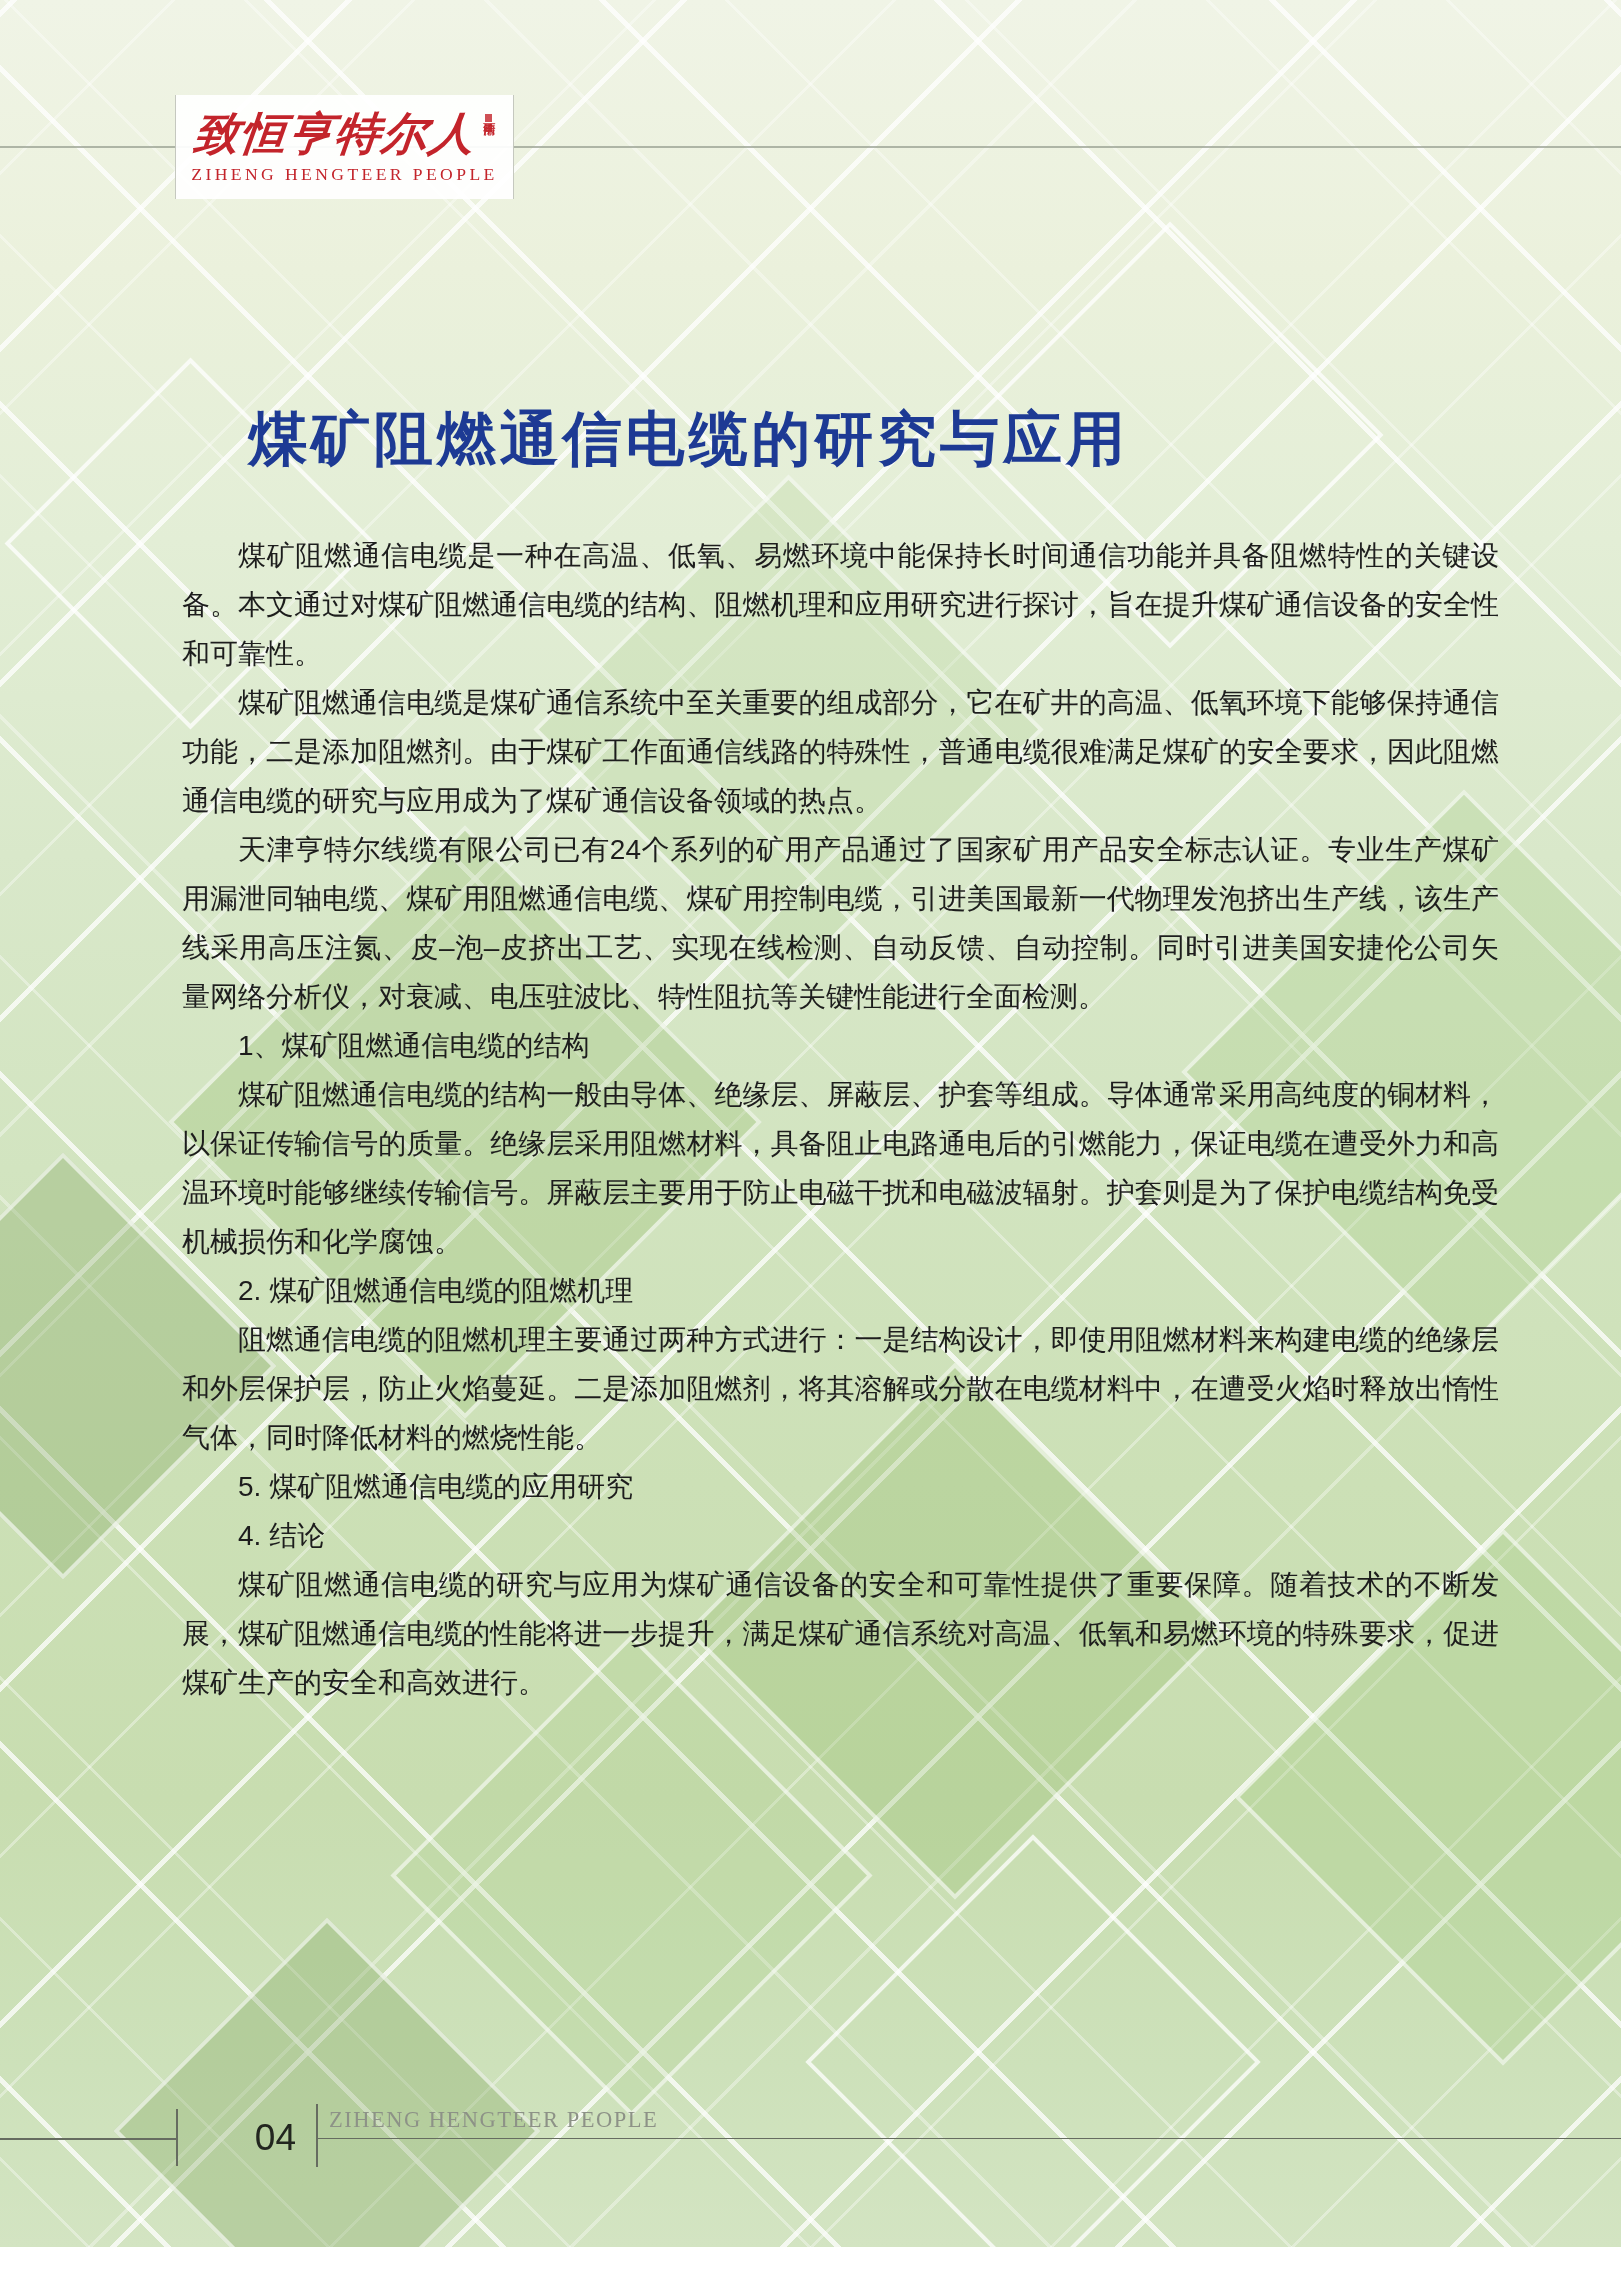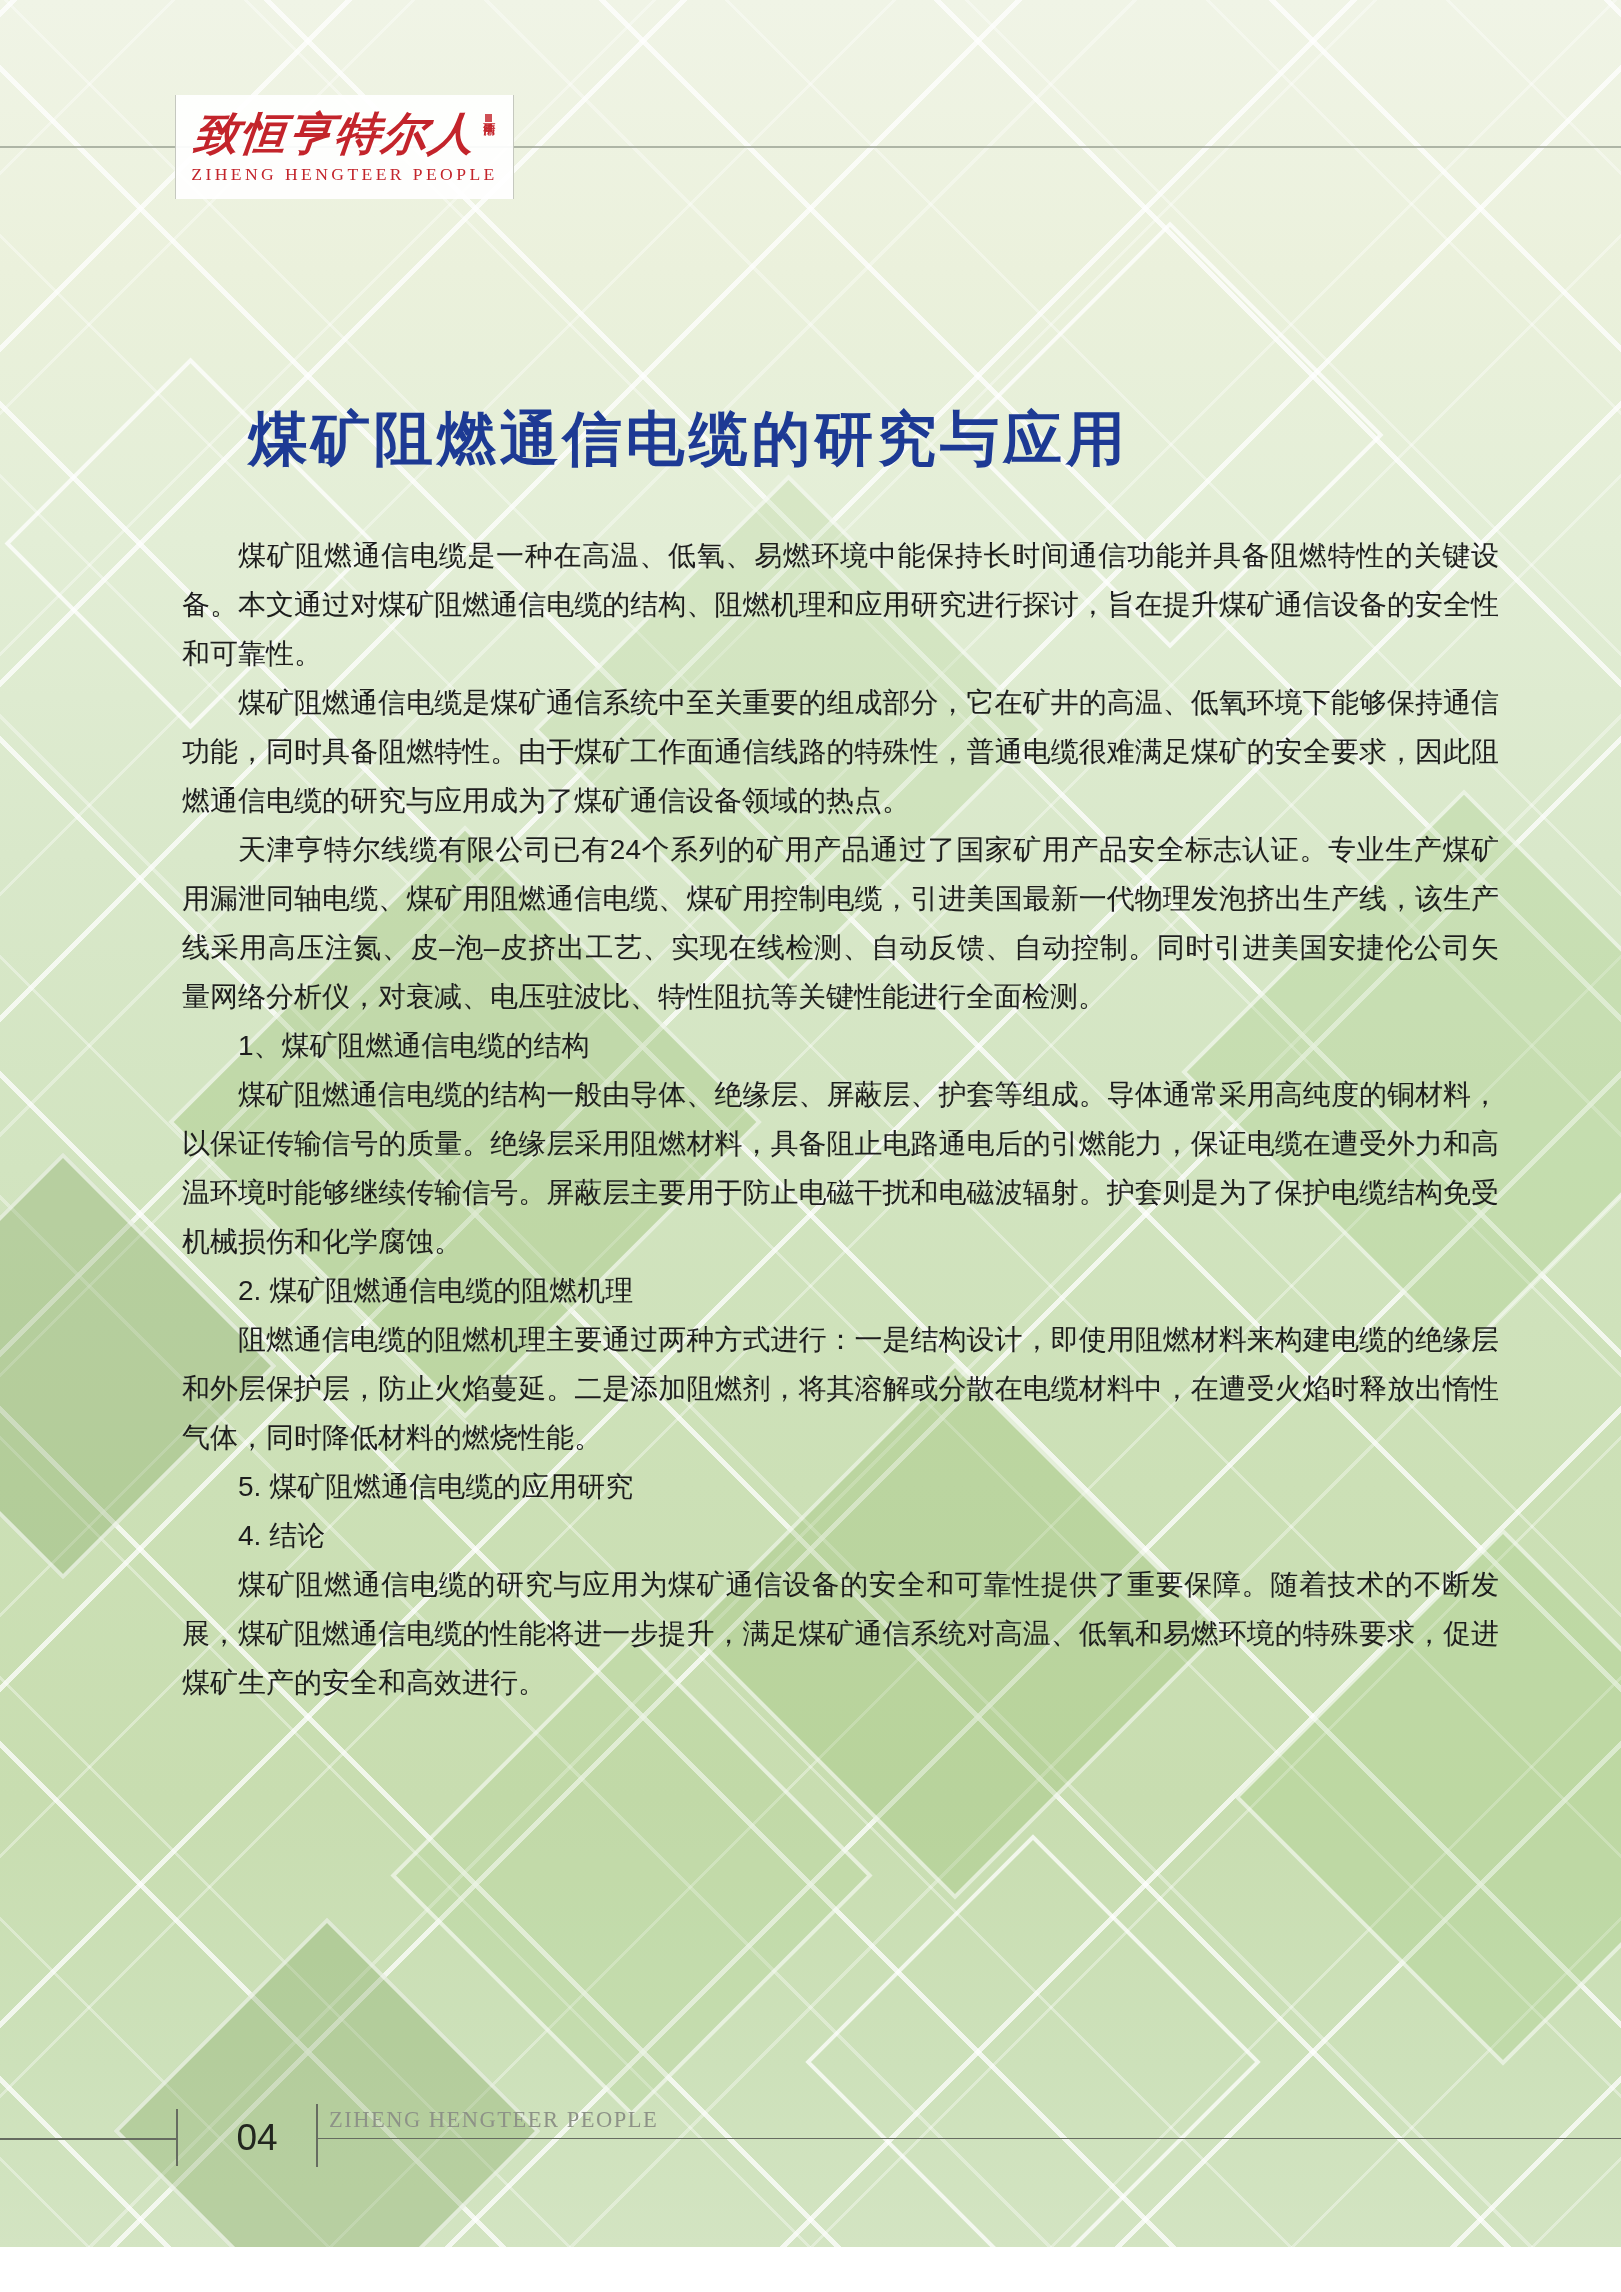--- a/index.html
+++ b/index.html
@@ -63,21 +63,21 @@
     position:absolute;left:182px;top:531px;width:1317px;
     font-size:28px;line-height:49px;color:#1d1d1d;
     text-align:justify;word-break:break-all;
   }
   .para{margin:0;text-indent:2em;}
   .para.heading{font-weight:normal;}
 
   .footer-rule-left{position:absolute;left:0;top:2138px;width:176px;height:2px;background:#666c60;}
   .footer-tick{position:absolute;left:176px;top:2109px;width:2px;height:57px;background:#666c60;}
   .footer-pagenum{
-    position:absolute;left:218px;top:2117px;width:78px;text-align:center;
+    position:absolute;left:218px;top:2117px;width:78px;text-align:right;
     font-size:37px;color:#22261f;font-family:"Liberation Sans", sans-serif;
   }
   .footer-vline{position:absolute;left:316px;top:2104px;width:2px;height:63px;background:#666c60;}
   .footer-text{
     position:absolute;left:329px;top:2107px;
     font-family:"Liberation Serif", serif;
     font-size:22.5px;letter-spacing:1.5px;color:#8d9287;white-space:nowrap;
   }
   .footer-rule-right{position:absolute;left:316px;top:2138px;width:1306px;height:1px;background:#666c60;}
   .bottom-strip{position:absolute;left:0;top:2247px;width:1621px;height:46px;background:#ffffff;}
@@ -111,21 +111,21 @@
       <span class="seal"></span>
     </span>
   </div>
   <div class="logo-subtitle" style="color:#c3242b">ZIHENG HENGTEER PEOPLE</div>
 </div>
 
 <div class="article-title" style="color:#1d3a94">煤矿阻燃通信电缆的研究与应用</div>
 
 <div class="article-body" id="articleBody">
     <div class="para">煤矿阻燃通信电缆是一种在高温、低氧、易燃环境中能保持长时间通信功能并具备阻燃特性的关键设备。本文通过对煤矿阻燃通信电缆的结构、阻燃机理和应用研究进行探讨，旨在提升煤矿通信设备的安全性和可靠性。</div>
-    <div class="para">煤矿阻燃通信电缆是煤矿通信系统中至关重要的组成部分，它在矿井的高温、低氧环境下能够保持通信功能，同时具备阻燃特性。由于煤矿工作面通信线路的特殊性，普通电缆很难满足煤矿的安全要求，因此阻燃通信电缆的研究与应用成为了煤矿通信设备领域的热点。</div>
+    <div class="para">煤矿阻燃通信电缆是煤矿通信系统中至关重要的组成部分，它在矿井的高温、低氧环境下能够保持通信功能，二是添加阻燃剂。由于煤矿工作面通信线路的特殊性，普通电缆很难满足煤矿的安全要求，因此阻燃通信电缆的研究与应用成为了煤矿通信设备领域的热点。</div>
     <div class="para">天津亨特尔线缆有限公司已有24个系列的矿用产品通过了国家矿用产品安全标志认证。专业生产煤矿用漏泄同轴电缆、煤矿用阻燃通信电缆、煤矿用控制电缆，引进美国最新一代物理发泡挤出生产线，该生产线采用高压注氮、皮–泡–皮挤出工艺、实现在线检测、自动反馈、自动控制。同时引进美国安捷伦公司矢量网络分析仪，对衰减、电压驻波比、特性阻抗等关键性能进行全面检测。</div>
     <div class="para heading">1、煤矿阻燃通信电缆的结构</div>
     <div class="para">煤矿阻燃通信电缆的结构一般由导体、绝缘层、屏蔽层、护套等组成。导体通常采用高纯度的铜材料，以保证传输信号的质量。绝缘层采用阻燃材料，具备阻止电路通电后的引燃能力，保证电缆在遭受外力和高温环境时能够继续传输信号。屏蔽层主要用于防止电磁干扰和电磁波辐射。护套则是为了保护电缆结构免受机械损伤和化学腐蚀。</div>
     <div class="para heading">2. 煤矿阻燃通信电缆的阻燃机理</div>
     <div class="para">阻燃通信电缆的阻燃机理主要通过两种方式进行：一是结构设计，即使用阻燃材料来构建电缆的绝缘层和外层保护层，防止火焰蔓延。二是添加阻燃剂，将其溶解或分散在电缆材料中，在遭受火焰时释放出惰性气体，同时降低材料的燃烧性能。</div>
     <div class="para heading">5. 煤矿阻燃通信电缆的应用研究</div>
     <div class="para heading">4. 结论</div>
     <div class="para">煤矿阻燃通信电缆的研究与应用为煤矿通信设备的安全和可靠性提供了重要保障。随着技术的不断发展，煤矿阻燃通信电缆的性能将进一步提升，满足煤矿通信系统对高温、低氧和易燃环境的特殊要求，促进煤矿生产的安全和高效进行。</div>
   </div>
 

